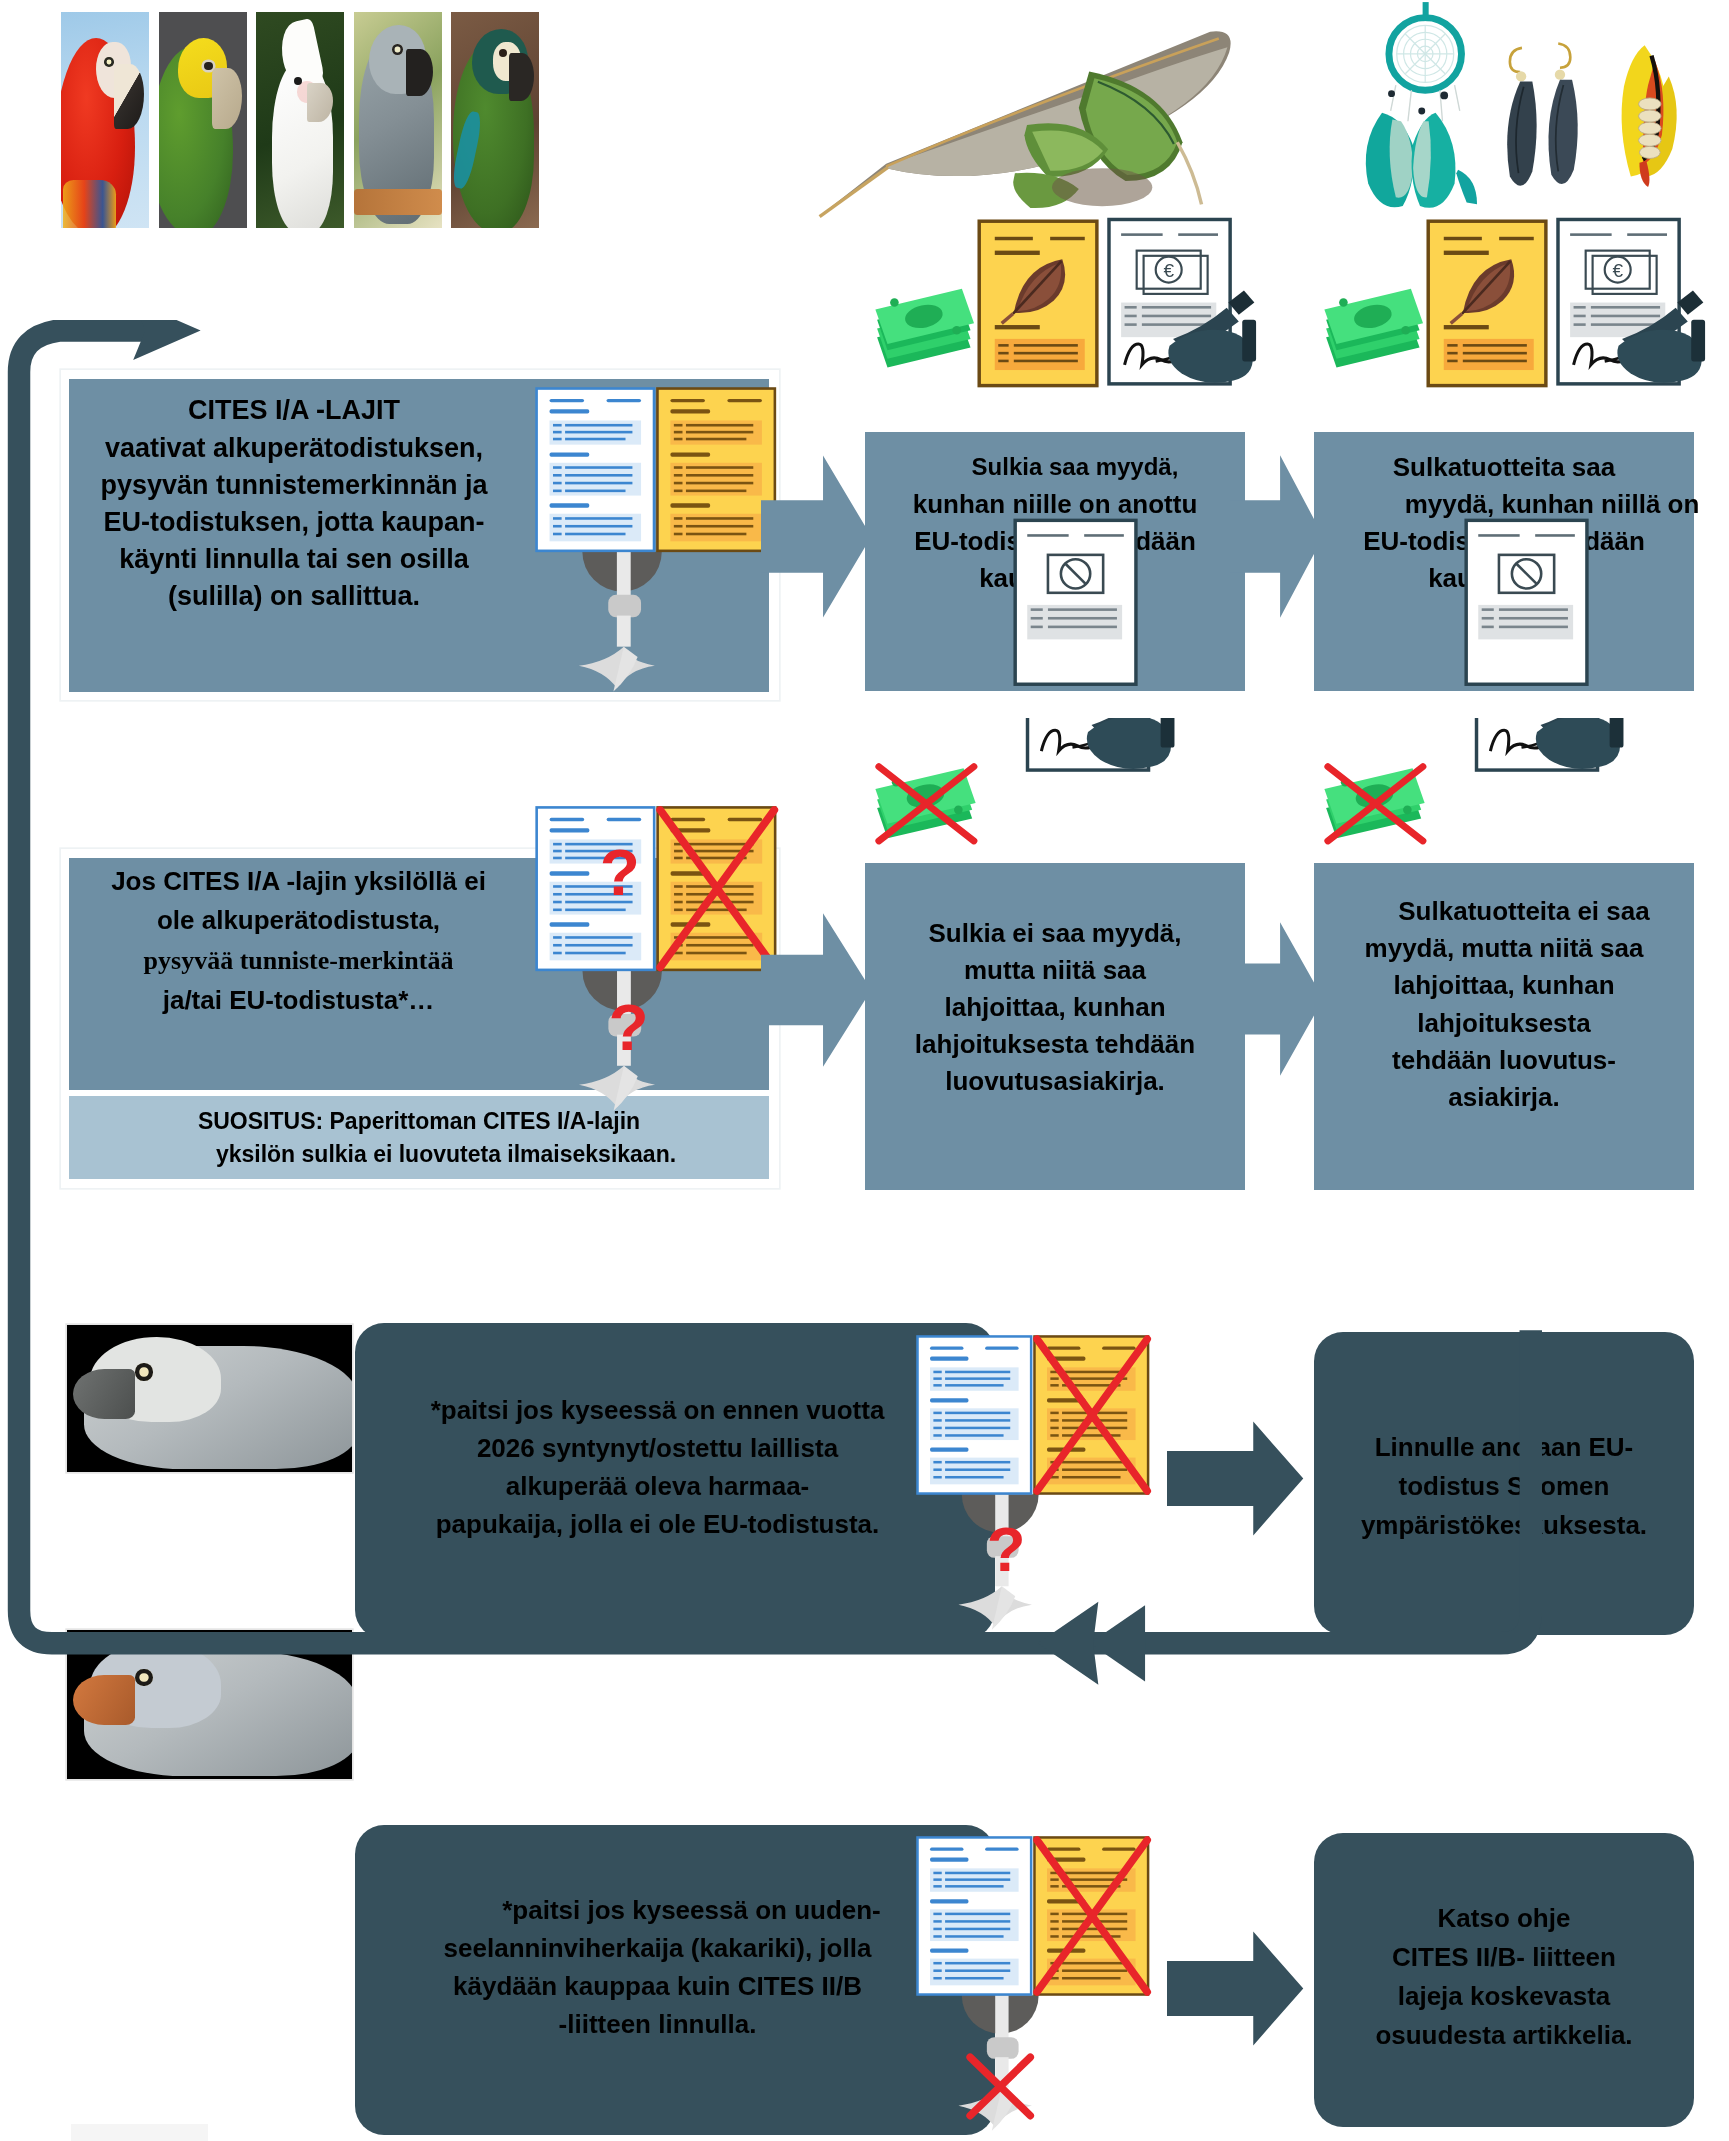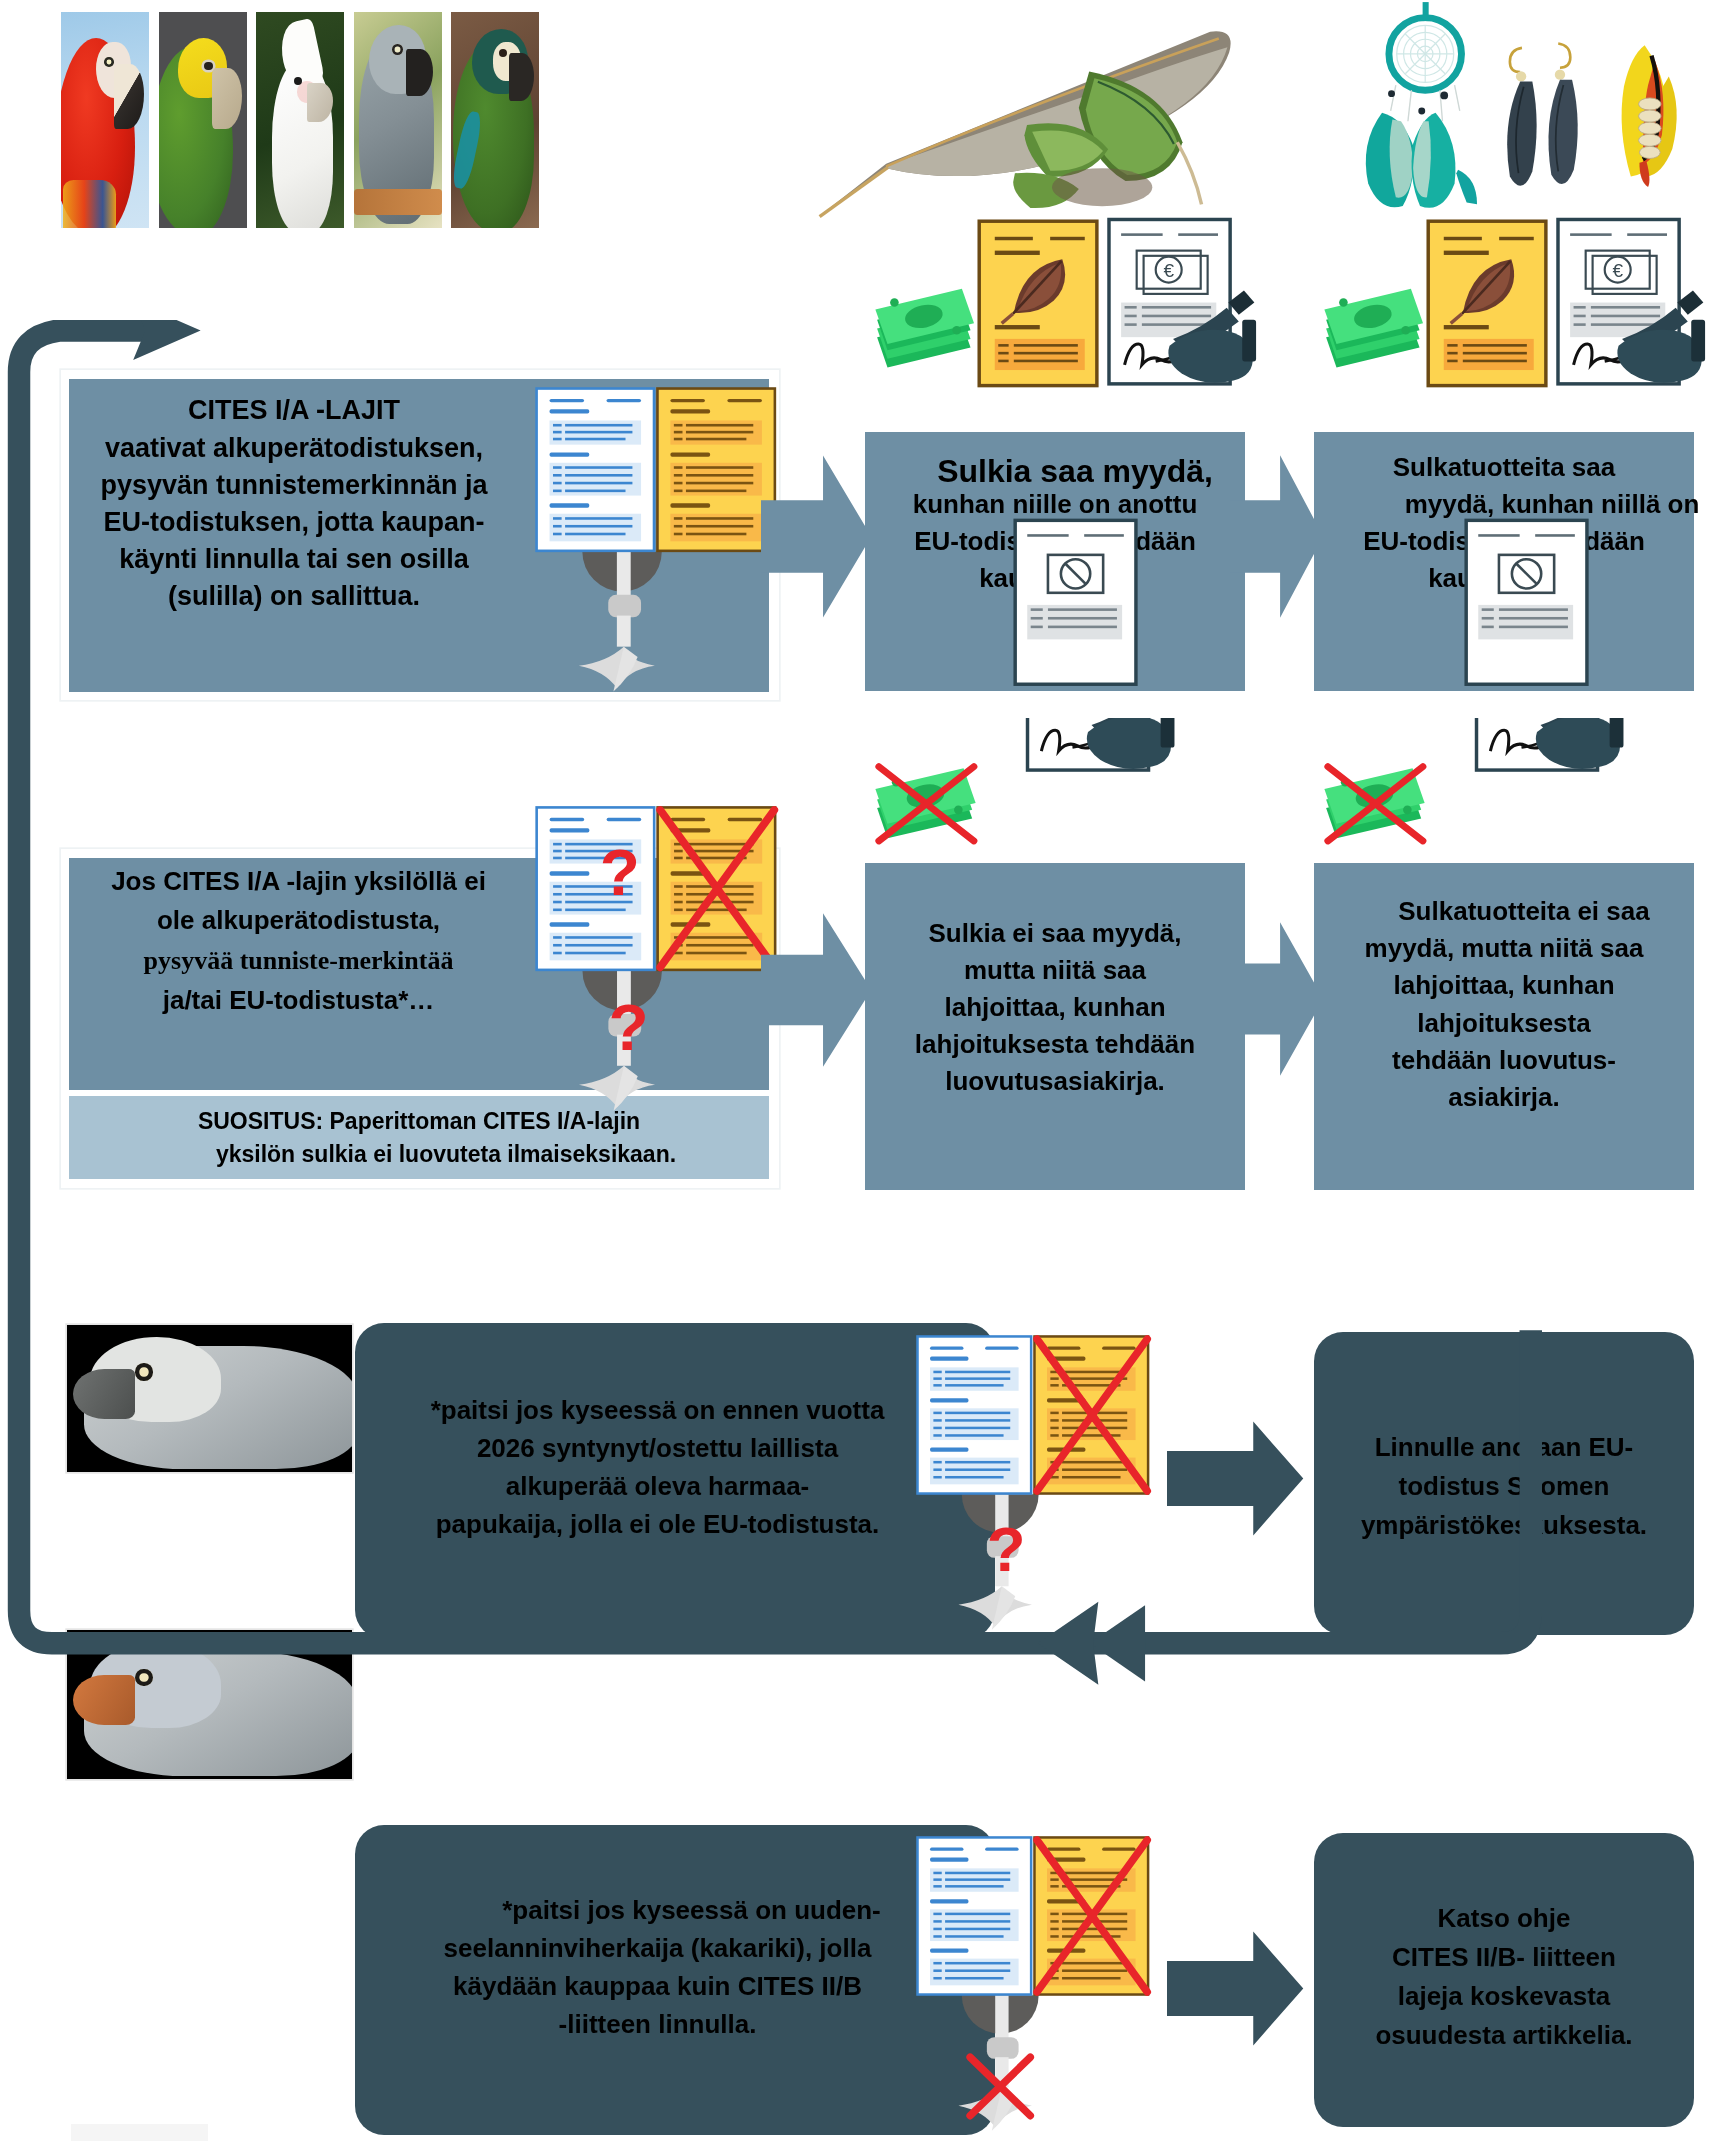--- a/index.html
+++ b/index.html
@@ -326,21 +326,21 @@
         <rect x="176" y="186" width="70" height="3"></rect>
     </g>
   </g>
 </svg>
 
 <svg class="arrowSteel" style="left:761px;top:450px;" width="112" height="173" viewBox="0 0 130 200">
   <path d="M0,58 H72 V6 L128,100 L72,194 V142 H0 Z" fill="#6e8fa4"></path>
 </svg>
 
 <div class="boxSteel" style="left:865px;top:432px;width:380px;height:259px;"></div>
-<div class="boxtxt" style="left:865px;width:420px;top:451px;font-size:32px;text-align:center;">Sulkia saa myydä,</div>
+<div class="boxtxt" style="left:865px;width:420px;top:451px;font-size:24px;text-align:center;">Sulkia saa myydä,</div>
 <div class="boxtxt" style="left:865px;width:380px;top:488px;font-size:26px;">kunhan niille on anottu</div>
 <div class="boxtxt" style="left:865px;width:380px;top:525px;font-size:26px;">EU-todistus ja tehdään</div>
 <div class="boxtxt" style="left:865px;width:380px;top:562px;font-size:26px;">kauppakirja.</div>
 
 <svg class="abs" style="left:865px;top:216px;" width="398" height="225" viewBox="0 0 460 260">
   <g>
     <path d="M14,140 L110,118 L122,152 L26,175 Z" fill="#1bb85a"></path>
     <path d="M14,130 L110,108 L122,142 L26,165 Z" fill="#2fd06b"></path>
     <path d="M14,120 L110,98 L122,132 L26,155 Z" fill="#1bb85a"></path>
     <path d="M12,108 L112,84 L126,124 L26,148 Z" fill="#45e07e"></path>

